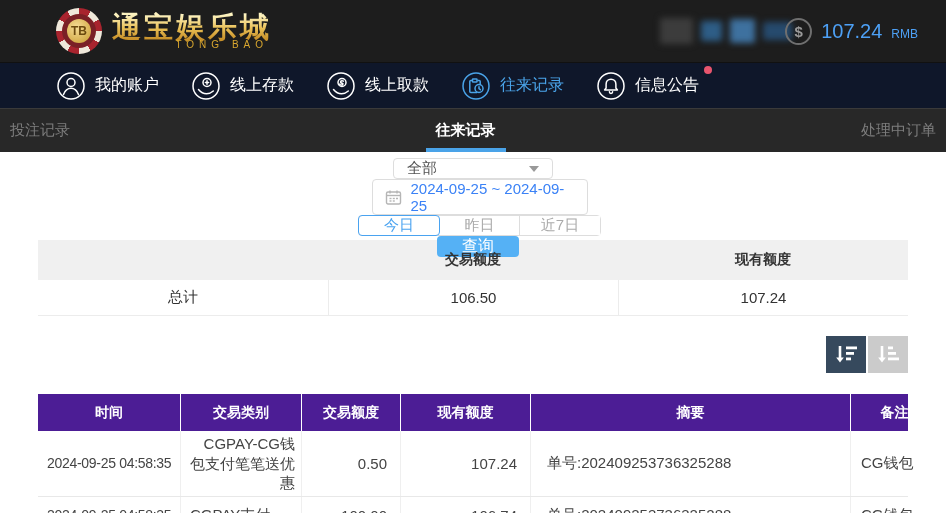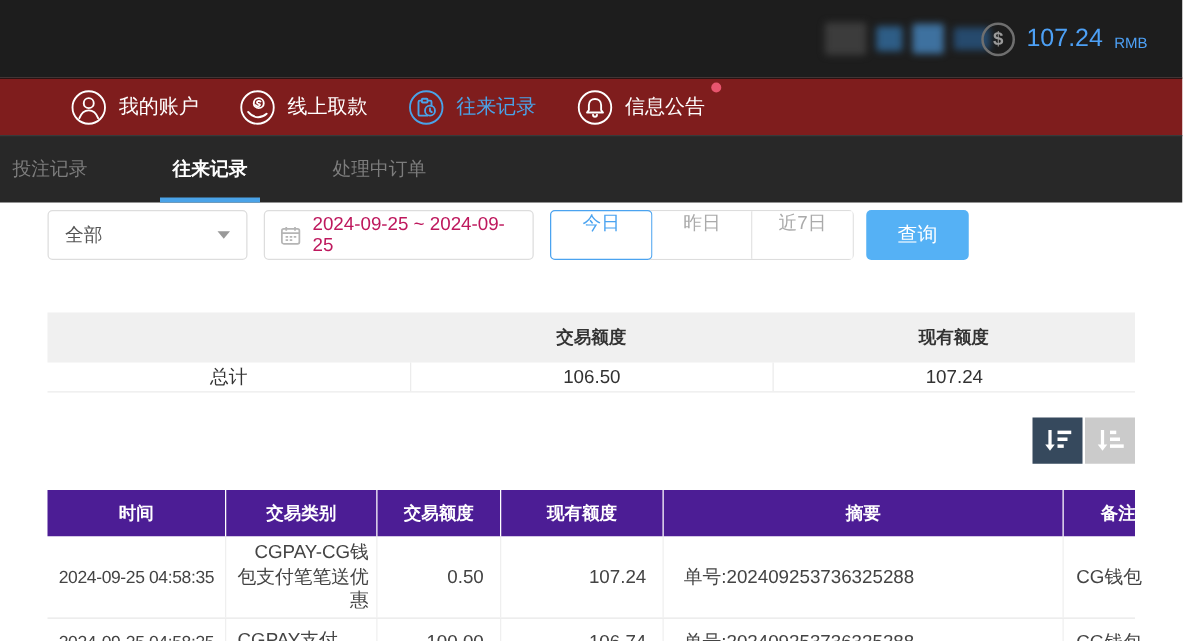--- a/index.html
+++ b/index.html
@@ -37,71 +37,71 @@
   .b4 { width:30px; height:18px; background:#264a6d; }
   .balance { position:absolute; right:28px; top:0; height:62px;
     display:flex; align-items:center; gap:9px; }
   .dollar-icon { width:27px; height:27px; border:2px solid #6f6f6f; border-radius:50%;
     color:#9a9a9a; font-size:15px; font-weight:bold;
     display:flex; align-items:center; justify-content:center; }
   .balance-amount { color:#4da0f5; font-size:20px; }
   .balance-cur { color:#4da0f5; font-size:12px; margin-top:5px; }
 
   
-  .navbar { height:46px; background:#7f1d1d; border-top:1px solid #111;
+  .navbar { height:46px; background:#0f172a; border-top:1px solid #111;
     display:flex; align-items:center; padding-left:56px; gap:32px; }
   .nav-item { display:flex; align-items:center; gap:9px; color:#fff; font-size:16px;
     cursor:pointer; position:relative; }
   .nav-item.active { color:#4aa3e8; }
   .nav-icon { display:flex; }
   .nav-icon svg { stroke:currentColor; fill:none; stroke-width:1.5;
     stroke-linecap:round; stroke-linejoin:round; }
   .badge-dot { position:absolute; top:-5px; right:-13px; width:8px; height:8px;
     border-radius:50%; background:#e8556e; }
 
   
-  .subtabs { height:54px; background:#282828; border-top:1px solid #3a3a3a;
-    display:flex; justify-content:flex-start; align-items:stretch; gap:48px; }
+  .subtabs { height:44px; background:#282828; border-top:1px solid #3a3a3a;
+    display:flex; justify-content:space-between; align-items:stretch; gap:48px; }
   .subtab { color:#7d7d7d; font-size:15px; display:flex; align-items:center;
     padding:0 10px; position:relative; cursor:pointer; }
   .subtab.active { color:#fff; font-weight:bold; }
   .subtab.active::after { content:""; position:absolute; left:0; right:0; bottom:0;
     height:4px; background:#4aa3e8; }
 
   
   .content { padding:0 38px; background:#fff; }
 
-  .filter-row { display:flex; align-items:center; margin-top:6px; height:40px; }
+  .filter-row { display:flex; align-items:center; margin-top:6px; height:40px;flex-direction:column; }
   .select-box { width:160px; height:40px; border:1px solid #ddd; border-radius:4px;
     display:flex; align-items:center; justify-content:space-between;
     padding:0 13px; color:#555; font-size:15px; cursor:pointer; }
   .caret { width:0; height:0; border-left:5px solid transparent;
     border-right:5px solid transparent; border-top:6px solid #999; }
   .date-box { margin-left:13px; width:216px; height:40px; border:1px solid #ddd;
     border-radius:4px; display:flex; align-items:center; gap:9px; padding:0 12px;
-    color:#be185d; font-size:15px; cursor:pointer; }
+    color:#3b82f6; font-size:15px; cursor:pointer; }
   .cal-icon svg { stroke:#b5b5b5; fill:none; stroke-width:1.4; display:block; }
   .range-group { margin-left:13px; display:flex; height:40px;
     border:1px solid #ddd; border-radius:4px; }
   .range-btn { width:80px; display:flex; align-items:flex-start; justify-content:center;
     color:#aaa; font-size:15px; border-right:1px solid #ddd; cursor:pointer;
     background:#fff; }
   .range-btn:last-child { border-right:none; }
   .range-btn.active { color:#4aa3f0; border:1px solid #4aa3f0; border-radius:4px;
     margin:-1px 0 -1px -1px; width:82px; }
   .search-btn { margin-left:10px; width:82px; height:40px; background:#55b1f5;
     color:#fff; font-size:16px; border:none; border-radius:4px; cursor:pointer;
     font-family:inherit; }
 
   
   .summary { margin-top:42px; }
   .sum-header { display:grid; grid-template-columns:1fr 1fr 1fr; height:40px;
     background:#f0f0f0; align-items:center; text-align:center;
     color:#333; font-size:14px; font-weight:bold; }
-  .sum-row { display:grid; grid-template-columns:1fr 1fr 1fr; height:24px;
+  .sum-row { display:grid; grid-template-columns:1fr 1fr 1fr; height:36px;
     border-bottom:1px solid #ececec; text-align:center; color:#333; font-size:15px; }
   .sum-row > div { display:flex; align-items:center; justify-content:center;
     height:100%; }
   .sum-row > div + div { border-left:1px solid #ececec; }
 
   
   .sort-row { margin-top:20px; display:flex; justify-content:flex-end; gap:2px; }
   .sort-btn { width:40px; height:37px; display:flex; align-items:center;
     justify-content:center; cursor:pointer; border:none; }
   .sort-btn.desc { background:#36495d; }
@@ -125,20 +125,29 @@
   .c-cat { padding-left:9px !important; padding-right:6px !important;
     line-height:1.3; word-break:break-all; }
   .c-amount, .c-balance { justify-content:flex-end; padding-right:13px !important; }
   .c-summary { padding-left:16px !important; }
   .c-note { padding-left:10px !important; }
 </style>
 </head>
 <body>
 
 <header class="topbar">
+  <div class="logo">
+    <span class="chip">
+      <span class="chip-core">TB</span>
+    </span>
+    <span class="logo-text">
+      <span class="logo-cn">通宝娱乐城</span>
+      <span class="logo-en">TONG BAO</span>
+    </span>
+  </div>
   <div class="user-redacted">
     <span class="blk b1"></span>
     <span class="blk b2"></span>
     <span class="blk b3"></span>
     <span class="blk b4"></span>
   </div>
   <div class="balance">
     <span class="dollar-icon">$</span>
     <span class="balance-amount">107.24</span>
     <span class="balance-cur">RMB</span>
@@ -148,20 +157,32 @@
 <nav class="navbar">
   <div class="nav-item">
     <span class="nav-icon">
       <svg width="30" height="30" viewBox="0 0 30 30">
           <circle cx="15" cy="15" r="13"></circle>
           <circle cx="15" cy="11.5" r="4"></circle>
           <path d="M7.5 23.5c1.6-4.2 4.2-6.2 7.5-6.2s5.9 2 7.5 6.2"></path>
         </svg>
     </span>
     <span>我的账户</span>
+  </div>
+  <div class="nav-item">
+    <span class="nav-icon">
+      <svg width="30" height="30" viewBox="0 0 30 30">
+          <circle cx="15" cy="15" r="13"></circle>
+          <circle cx="16" cy="11.5" r="4"></circle>
+          <line x1="16" y1="9.8" x2="16" y2="13.2"></line>
+          <line x1="14.4" y1="11.5" x2="17.6" y2="11.5"></line>
+          <path d="M7.5 18.5c2.5 3 5 4.3 8 4.3 2.6 0 4.8-1 6.8-2.8"></path>
+        </svg>
+    </span>
+    <span>线上存款</span>
   </div>
   <div class="nav-item">
     <span class="nav-icon">
       <svg width="30" height="30" viewBox="0 0 30 30">
           <circle cx="15" cy="15" r="13"></circle>
           <circle cx="16" cy="11.5" r="4"></circle>
           <path d="M17.4 10.2c-1.6-1-3.4 0-2.6 1.3.7 1.2 2.7.4 2 1.8-.6 1.2-2.6.9-3.2-.2"></path>
           <path d="M7.5 18.5c2.5 3 5 4.3 8 4.3 2.6 0 4.8-1 6.8-2.8"></path>
         </svg>
     </span>

